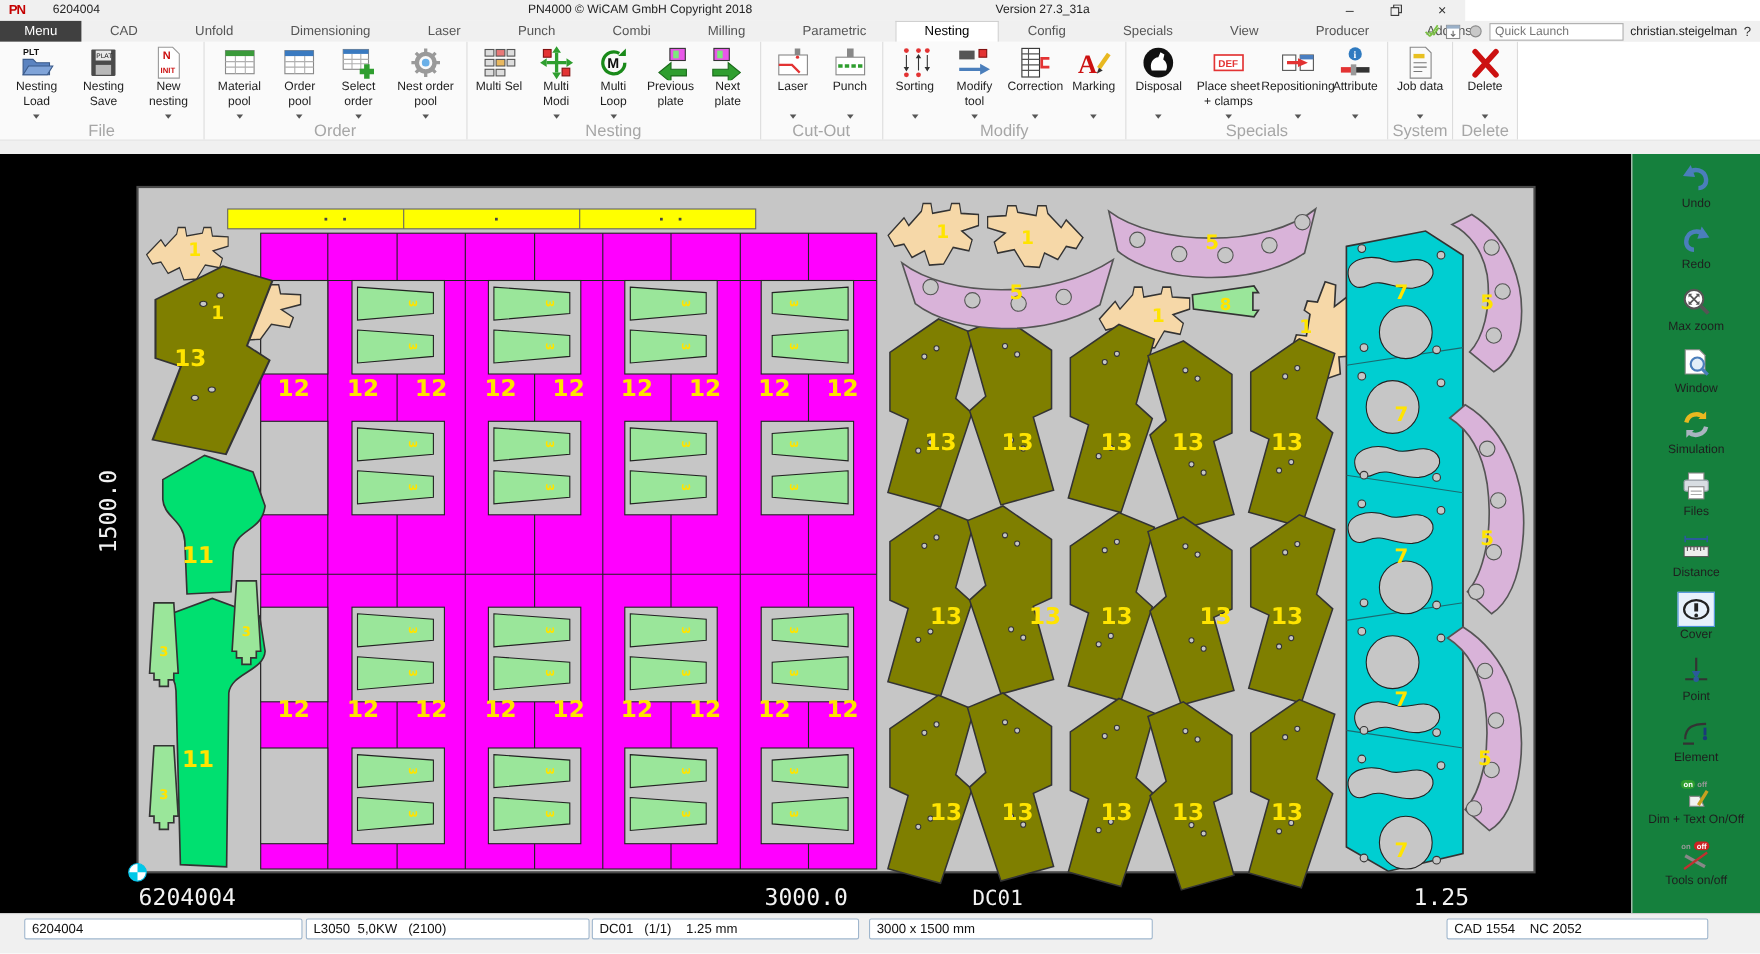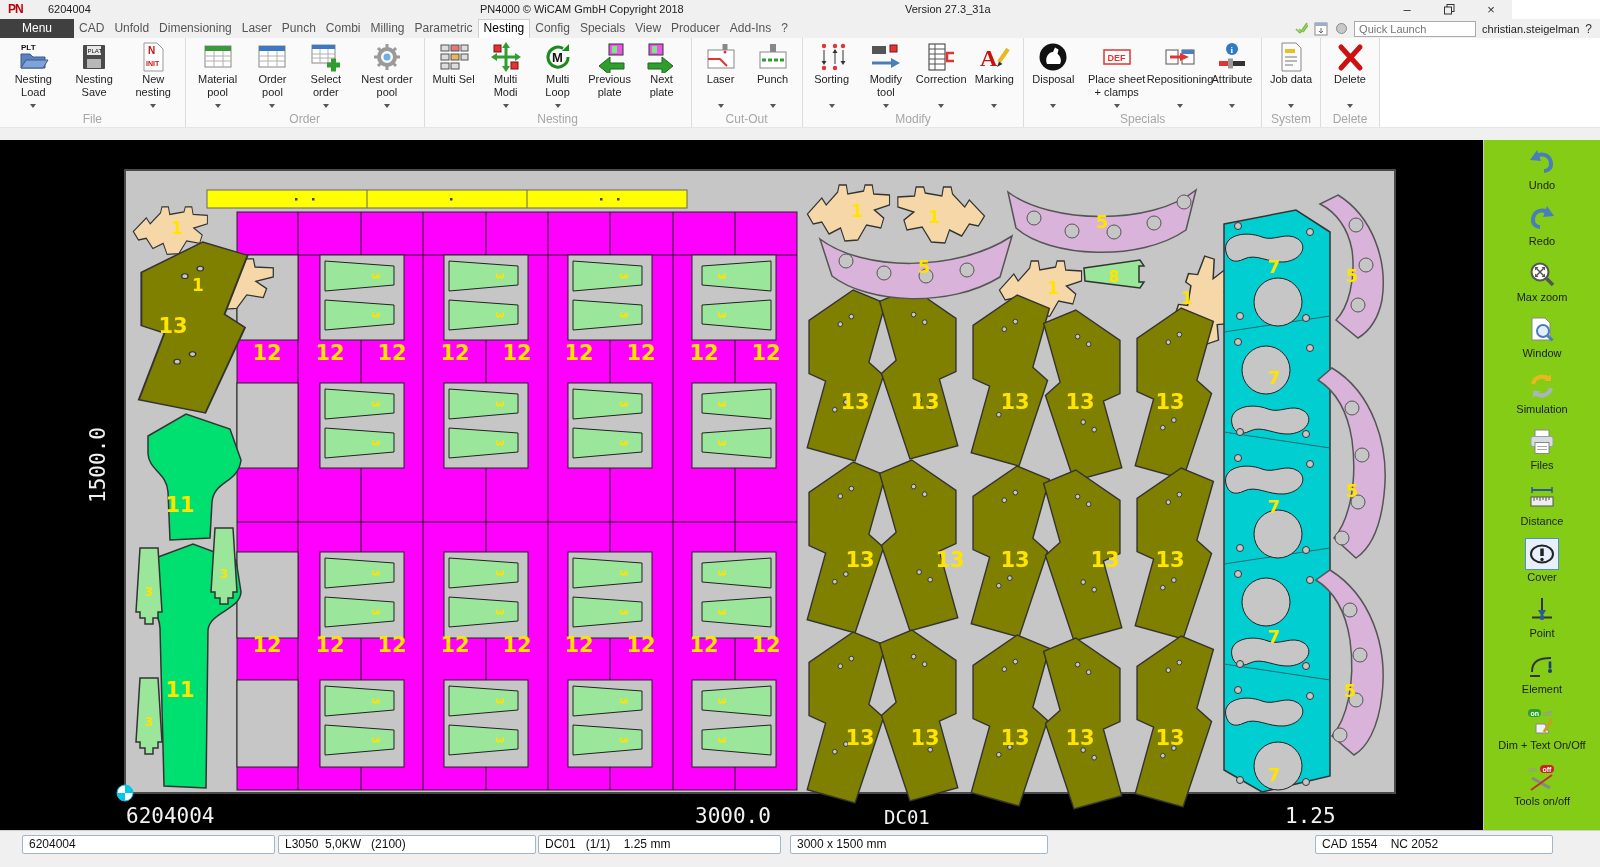--- a/index.html
+++ b/index.html
@@ -1,65 +1,65 @@
 <!DOCTYPE html>
 <html><head>
 <meta charset="utf-8">
 <style>
   html,body{margin:0;padding:0;background:#fff;font-family:"Liberation Sans",sans-serif;}
   #app{position:relative;width:1600px;height:867px;overflow:hidden;background:#fff;}
 
   
-  #titlebar{position:absolute;top:0;left:0;width:1512px;height:19px;background:#f0f0f0;font-size:11px;color:#222;}
+  #titlebar{position:absolute;top:0;left:0;width:1292px;height:19px;background:#f0f0f0;font-size:11px;color:#222;padding-left:40px;}
   #logo{position:absolute;left:8px;top:2px;color:#c40000;font-weight:bold;font-size:12px;letter-spacing:-1px;}
   #doc-name{position:absolute;left:48px;top:3px;}
   #app-title{position:absolute;left:480px;top:3px;}
   #app-version{position:absolute;left:905px;top:3px;}
   .winbtn{position:absolute;top:0;width:42px;height:19px;text-align:center;line-height:19px;font-size:13px;color:#333;cursor:default;}
   #btn-min{right:84px;} #btn-max{right:42px;} #btn-close{right:0;}
   #btn-max svg{margin-top:4px;}
 
   
   #menubar{position:absolute;top:19px;left:0;width:1600px;height:19px;background:#f0f0f0;font-size:12px;}
   #menu-items{position:absolute;left:0;top:0;height:19px;display:flex;}
-  .mitem{padding:0 5px;line-height:19px;color:#555;white-space:nowrap;}
+  .mitem{padding:0 26px;line-height:19px;color:#555;white-space:nowrap;}
   .mitem.menu{background:#404040;color:#fff;padding:0 22px;}
   .mitem.active{background:#ffffff;color:#000;border:1px solid #d0d0d0;border-bottom:none;line-height:17px;}
   #menubar-right{position:absolute;right:8px;top:1px;height:17px;display:flex;align-items:center;gap:6px;}
   #quick-launch{width:112px;height:14px;border:1px solid #ababab;font-size:11px;padding:0 4px;color:#333;background:#fff;}
   #user-name{font-size:11px;color:#222;}
   #menu-help{font-size:12px;color:#333;}
   .mini-ico{width:14px;height:14px;display:inline-flex;align-items:center;justify-content:center;}
 
   
   #ribbon{position:absolute;top:38px;left:0;width:1380px;height:89px;background:#fafafa;border-bottom:1px solid #e3e3e3;display:flex;}
   .rgroup{display:flex;flex-direction:column;border-right:1px solid #dcdcdc;}
   .ritems{display:flex;flex:1;padding:1px 3px 0 3px;}
-  .rlabel{height:14px;text-align:center;font-size:12px;color:#a6a6a6;line-height:13px;}
+  .rlabel{height:14px;text-align:center;font-size:15px;color:#a6a6a6;line-height:13px;}
   .ritem{display:flex;flex-direction:column;align-items:center;min-width:52px;max-width:80px;padding:1px 4px;height:72px;box-sizing:border-box;}
   .ricon{width:34px;height:33px;display:flex;align-items:center;justify-content:center;}
   .rlbl{font-size:11px;line-height:1.15;text-align:center;color:#1e1e1e;}
   .rdd{margin-top:auto;margin-bottom:2px;width:0;height:0;border-left:3px solid transparent;border-right:3px solid transparent;border-top:4px solid #555;}
   .rdd.hidden{visibility:hidden;}
   #ribbon-strip{position:absolute;top:127px;left:0;width:1600px;height:13px;background:#f0f0f0;border-top:1px solid #e6e6e6;}
 
   
   #main{position:absolute;top:140px;left:0;width:1600px;height:690px;}
   #canvas{position:absolute;left:0;top:0;width:1483px;height:690px;background:#000;}
   #nest-svg{position:absolute;left:0;top:0;}
   .cvtext{position:absolute;color:#f2f2f2;font-family:"DejaVu Sans Mono",monospace;font-size:21px;white-space:nowrap;}
   #lbl-height{left:36px;top:315px;width:120px;height:20px;text-align:center;transform:rotate(-90deg);}
   #lbl-job{left:126px;top:664px;}
   #lbl-width{left:695px;top:664px;}
   #lbl-material{left:884px;top:666px;font-size:19px;}
   #lbl-thickness{left:1285px;top:664px;}
   #coord-box{position:absolute;left:1352px;top:694px;width:128px;height:20px;border:1px solid #c8c8c8;background:#000;color:#f2f2f2;font-size:13px;font-family:"Liberation Sans",sans-serif;text-align:right;line-height:20px;padding-right:4px;margin-left:15px;}
 
   
-  #sidebar{position:absolute;left:1483px;top:0;width:117px;height:690px;background:#84cc16;border-left:1px solid #c9c9c9;box-sizing:border-box;padding-top:6px;}
+  #sidebar{position:absolute;left:1483px;top:0;width:117px;height:690px;background:#15803d;border-left:1px solid #c9c9c9;box-sizing:border-box;padding-top:6px;}
   .sitem{height:56px;display:flex;flex-direction:column;align-items:center;justify-content:flex-start;}
   .sicon{width:34px;height:32px;display:flex;align-items:center;justify-content:center;}
   .sicon.sel{border:1px solid #4a90d9;background:#e8f1fb;box-sizing:border-box;}
   .slbl{font-size:11px;color:#1e1e1e;margin-top:1px;text-align:center;white-space:nowrap;}
 
   
   #statusbar{position:absolute;top:830px;left:0;width:1600px;height:37px;background:#f0f0f0;border-top:1px solid #cfcfcf;box-sizing:border-box;}
   .sfield{position:absolute;top:4px;height:17px;background:#fff;border:1px solid #9fb6cd;border-radius:2px;font-size:12px;line-height:17px;padding-left:6px;color:#111;white-space:pre;}
 </style>
 </head>

